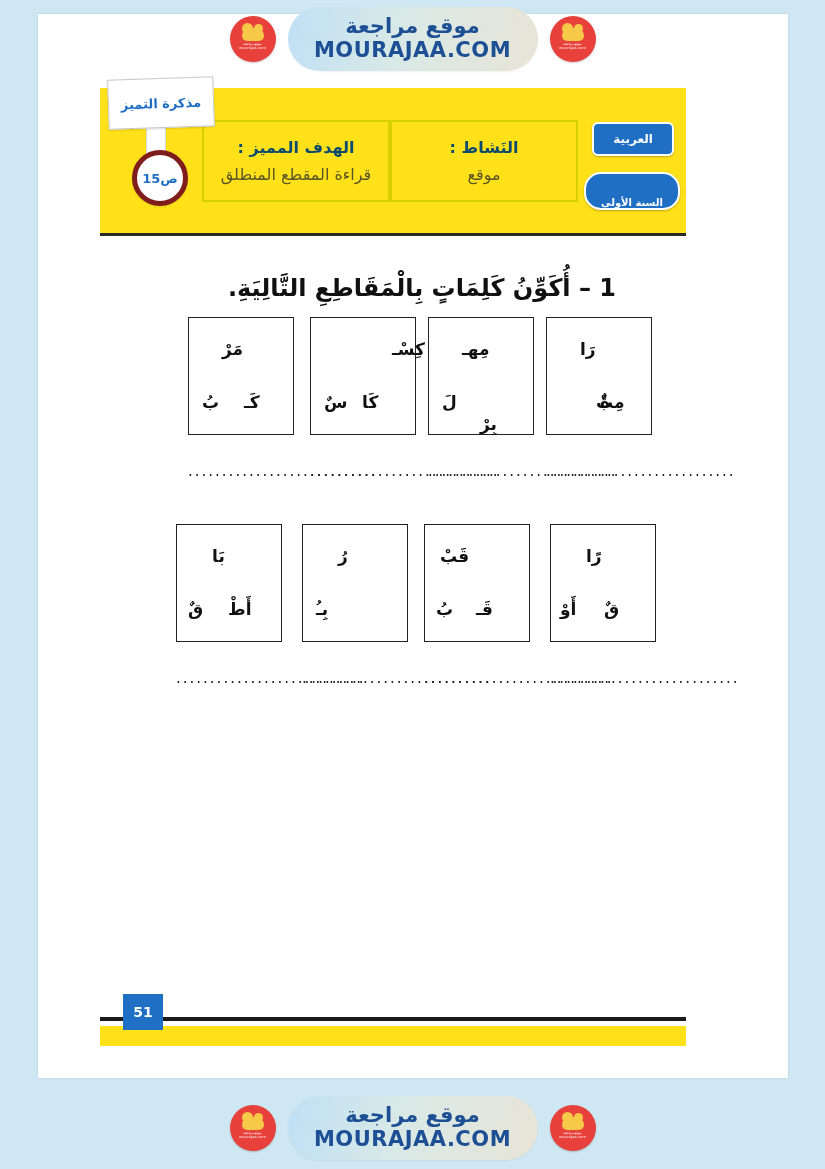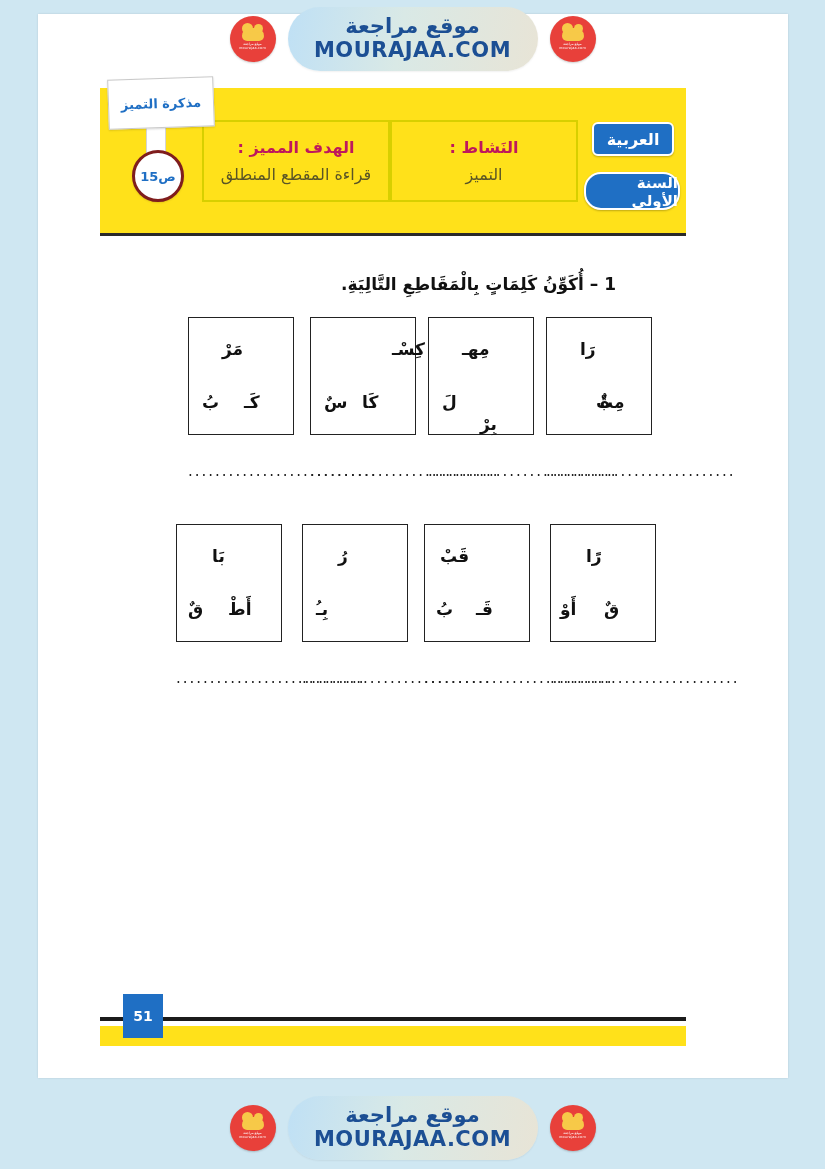--- a/index.html
+++ b/index.html
@@ -129,42 +129,42 @@
   .subject-pill {
     position: absolute;
     right: 12px;
     top: 34px;
     width: 78px;
     height: 30px;
     border-radius: 6px;
     background: #1f6fc4;
     border: 2px solid #ffffff;
     color: #ffffff;
-    font-size: 16px;
+    font-size: 12px;
     font-weight: bold;
     display: flex;
     align-items: center;
     justify-content: center;
     direction: rtl;
     box-shadow: 0 1px 2px rgba(0,0,0,0.25);
   }
   .level-pill {
     position: absolute;
     right: 6px;
     top: 84px;
     width: 92px;
     height: 34px;
     border-radius: 17px;
     background: #1f6fc4;
     border: 2px solid #ffffff;
     color: #ffffff;
-    font-size: 15px;
-    font-weight: bold;
-    display: flex;
-    align-items: flex-start;
+    font-size: 10px;
+    font-weight: bold;
+    display: flex;
+    align-items: flex-end;
     justify-content: center;
     direction: rtl;
     box-shadow: 0 1px 2px rgba(0,0,0,0.25);
   }
 
   .hbox {
     position: absolute;
     top: 32px;
     height: 78px;
     border: 2px solid #d8cf00;
@@ -174,21 +174,21 @@
     align-items: center;
     justify-content: center;
     direction: rtl;
     text-align: center;
   }
   .hbox.activity { right: 108px; width: 184px; }
   .hbox.objective { right: 296px; width: 184px; }
   .hbox .t1 {
     font-size: 16px;
     font-weight: bold;
-    color: #be185d;
+    color: #0c4a6e;
     margin-bottom: 8px;
   }
   .hbox .t2 {
     font-size: 16px;
     color: #5a5526;
   }
 
   
   .flag {
     position: absolute;
@@ -221,39 +221,39 @@
     border-right: 1px solid #d4d4d4;
   }
   .flag-circle {
     position: absolute;
     left: 32px;
     top: 62px;
     width: 46px;
     height: 46px;
     border-radius: 50%;
     background: #ffffff;
-    border: 3px solid #7f1d1d;
+    border: 5px solid #7f1d1d;
     display: flex;
     align-items: center;
     justify-content: center;
     box-shadow: 0 1px 2px rgba(0,0,0,0.12);
   }
   .flag-circle span {
     font-size: 13px;
     font-weight: bold;
     color: #1f6fc4;
     direction: rtl;
   }
 
   
   .instruction {
     position: absolute;
     right: 172px;
     top: 260px;
-    font-size: 17px;
+    font-size: 24px;
     font-weight: bold;
     color: #111111;
     direction: rtl;
     white-space: nowrap;
   }
   .cell {
     position: absolute;
     border: 1.5px solid #222222;
     background: #ffffff;
     box-sizing: border-box;
@@ -289,21 +289,21 @@
     top: 1012px;
     width: 586px;
     height: 20px;
     background: #ffe11a;
   }
   .page-num {
     position: absolute;
     left: 85px;
     top: 980px;
     width: 40px;
-    height: 44px;
+    height: 36px;
     background: #1f6fc4;
     color: #ffffff;
     font-size: 14px;
     font-weight: bold;
     display: flex;
     align-items: center;
     justify-content: center;
   }
 </style>
 </head>
@@ -323,21 +323,21 @@
     </div>
   </div>
 </div>
 
 <div class="sheet">
 
   <div class="header">
 
     <div class="hbox activity">
       <div class="t1">النَشاط :</div>
-      <div class="t2">التميز</div>
+      <div class="t2">موقع</div>
     </div>
 
     <div class="hbox objective">
       <div class="t1">الهدف المميز :</div>
       <div class="t2">قراءة المقطع المنطلق</div>
     </div>
 
     <div class="subject-pill">
       <span>العربية</span>
     </div>

